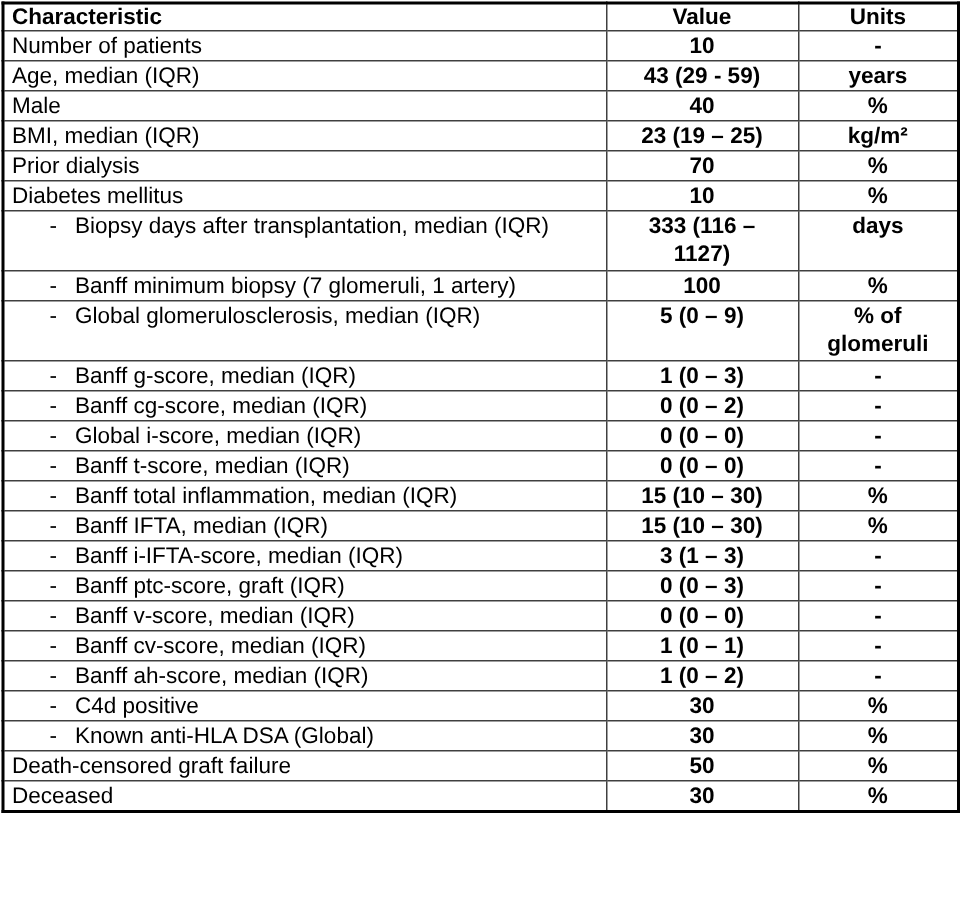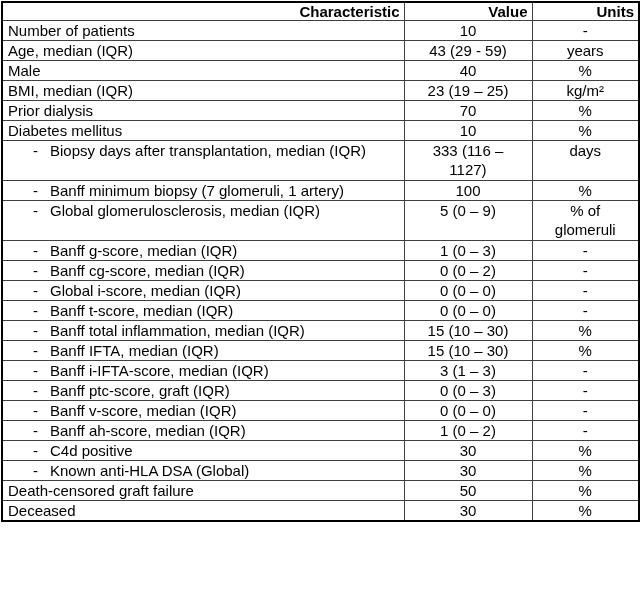--- a/index.html
+++ b/index.html
@@ -27,35 +27,36 @@
     border: 1.5px solid #404040;
     vertical-align: top;
     overflow: hidden;
   }
   th {
     height: 16px;
     line-height: 17px;
     font-weight: bold;
     padding: 0 4px;
   }
-  th.h-label { text-align: right; padding-left: 5px; }
-  th.h-value, th.h-units { text-align: right; }
+  th.h-label { text-align: left; padding-left: 5px; }
+  th.h-value, th.h-units { text-align: center; }
   td {
     height: 19px;
     line-height: 19px;
     padding: 0 3px;
   }
   td.cell-label {
     text-align: left;
     padding-left: 5px;
     white-space: nowrap;
   }
   td.cell-value, td.cell-units {
     text-align: center;
     white-space: pre-line;
+    font-weight: bold;
   }
   tr.tall td { height: 39px; }
   span.bullet {
     display: inline-block;
     margin-left: 25px;
     width: 17px;
   }
 </style>
 </head>
 <body>
@@ -197,20 +198,27 @@
   </tr>
       <tr>
     <td class="cell-label">
       <span class="bullet">-</span><span>Banff v-score, median (IQR)</span>
     </td>
     <td class="cell-value">0 (0 – 0)</td>
     <td class="cell-units">-</td>
   </tr>
       <tr>
     <td class="cell-label">
+      <span class="bullet">-</span><span>Banff cv-score, median (IQR)</span>
+    </td>
+    <td class="cell-value">1 (0 – 1)</td>
+    <td class="cell-units">-</td>
+  </tr>
+      <tr>
+    <td class="cell-label">
       <span class="bullet">-</span><span>Banff ah-score, median (IQR)</span>
     </td>
     <td class="cell-value">1 (0 – 2)</td>
     <td class="cell-units">-</td>
   </tr>
       <tr>
     <td class="cell-label">
       <span class="bullet">-</span><span>C4d positive</span>
     </td>
     <td class="cell-value">30</td>

